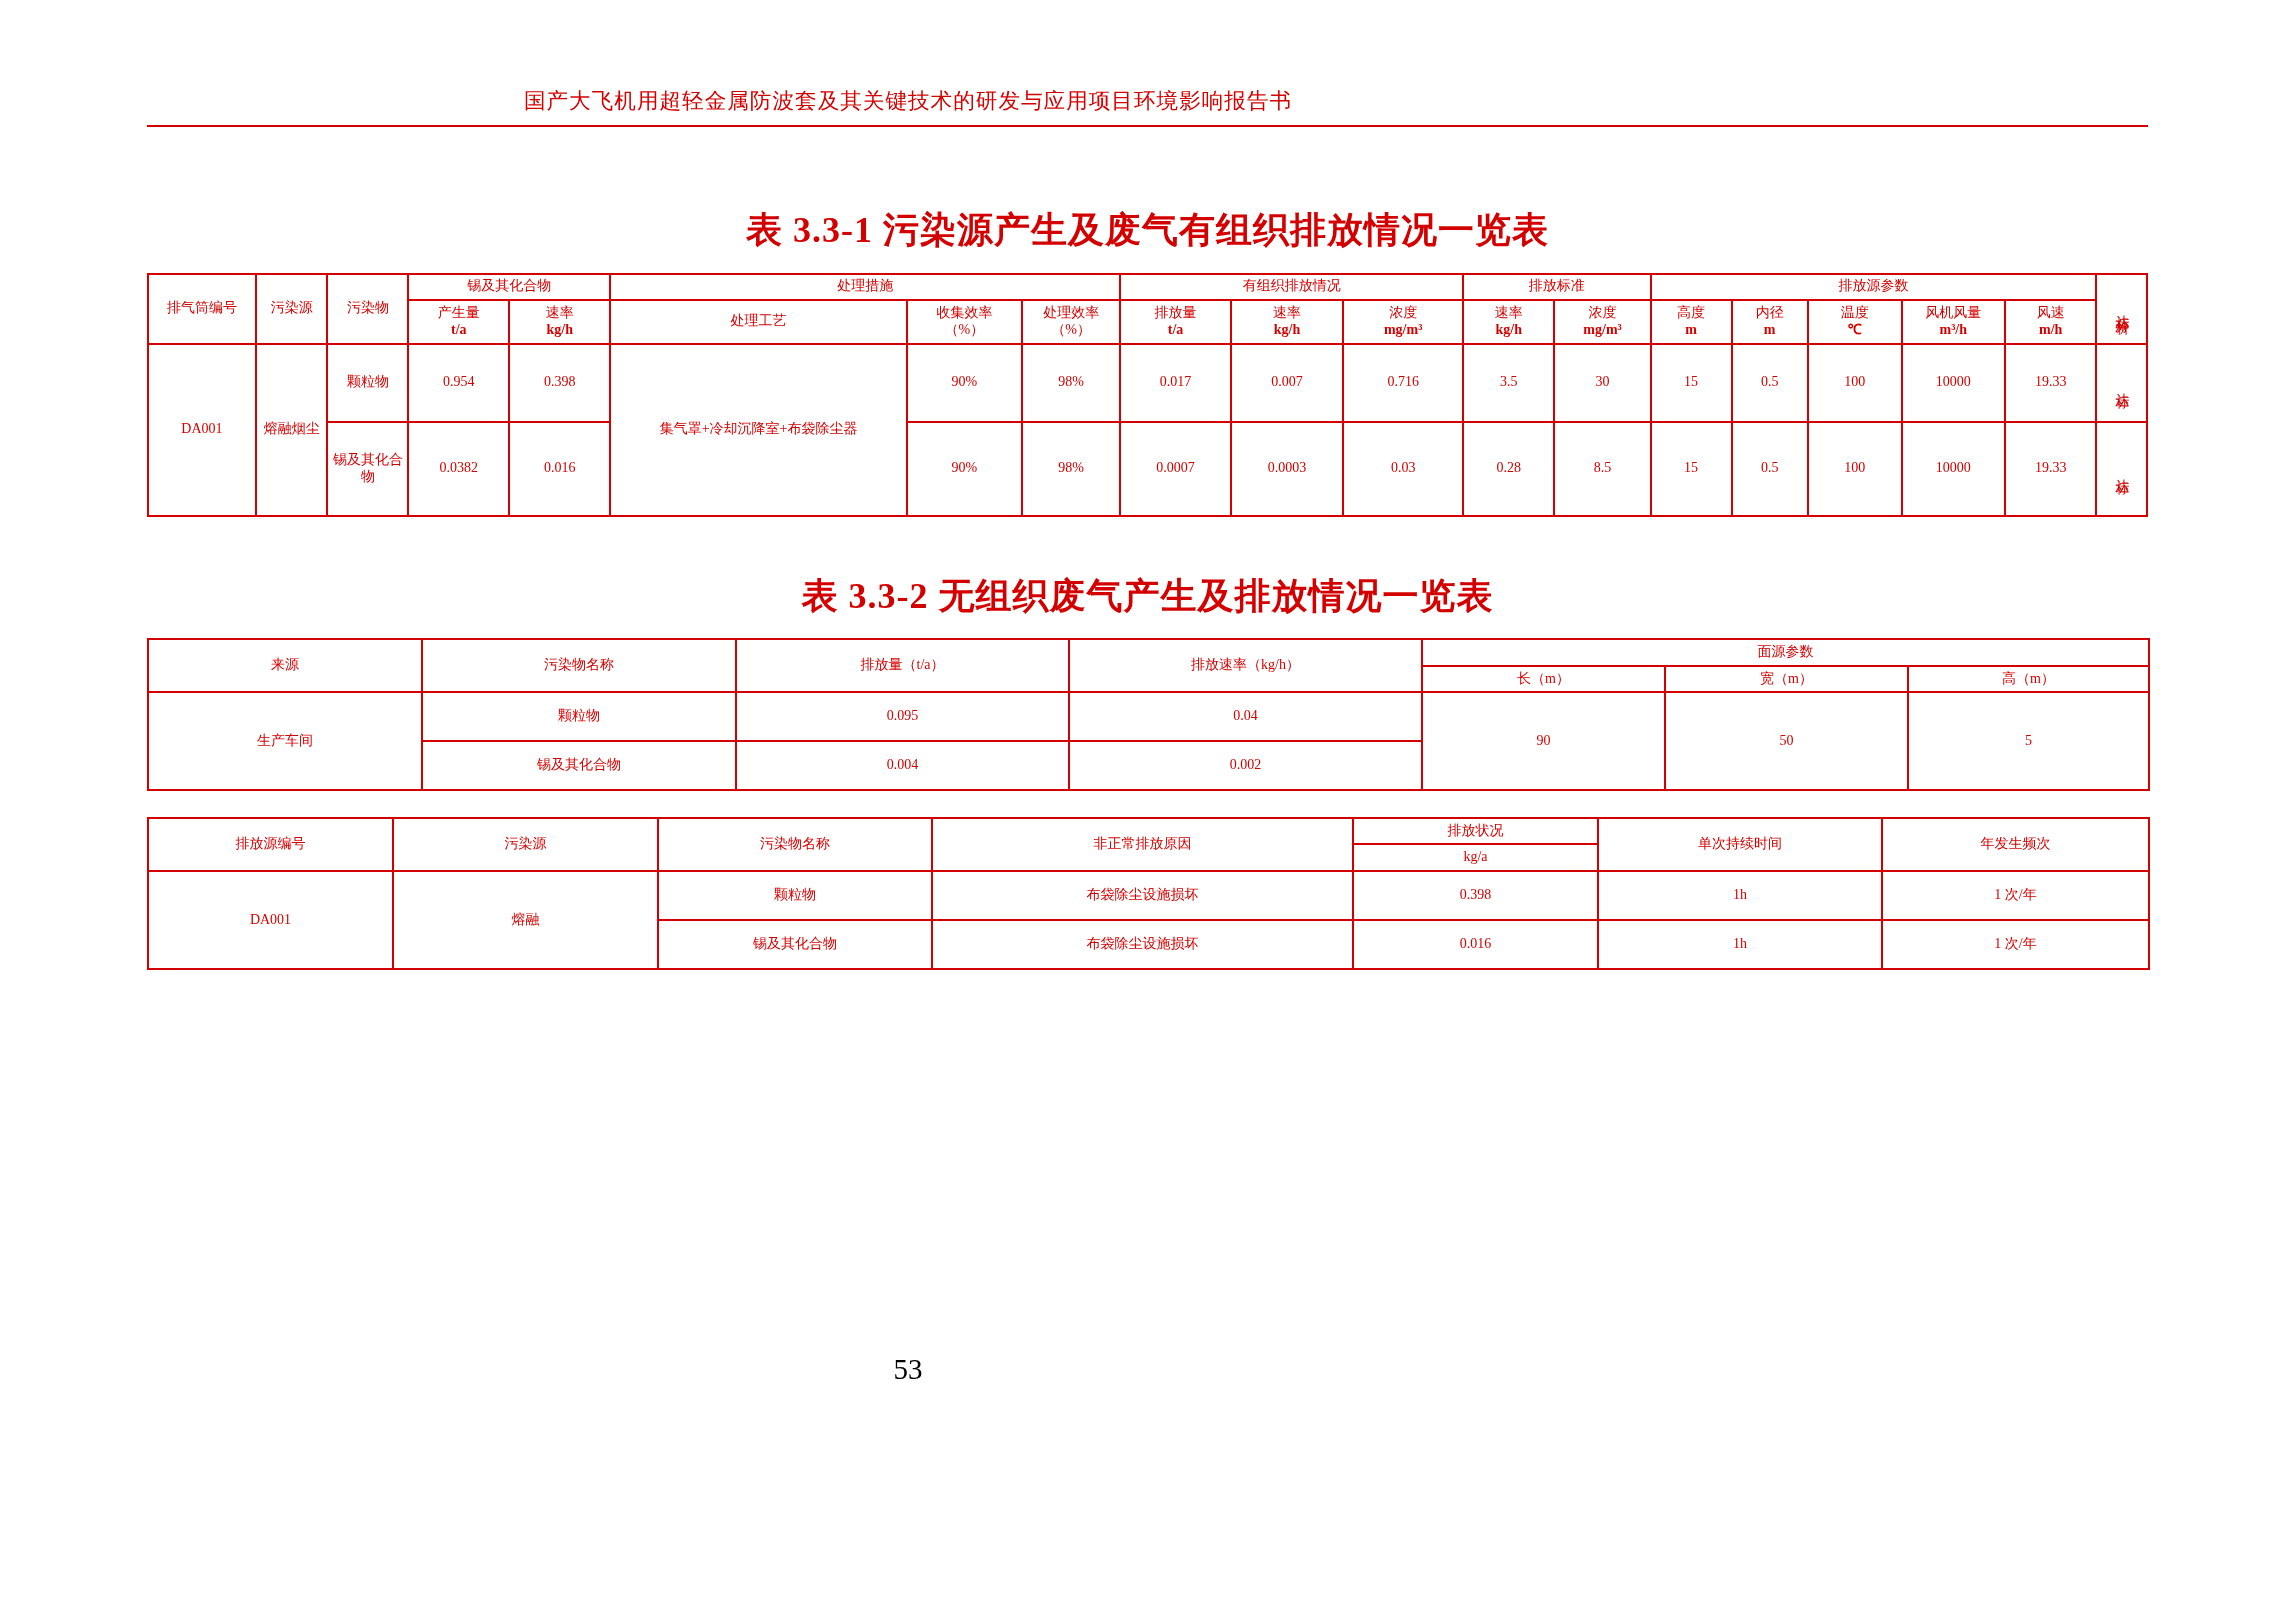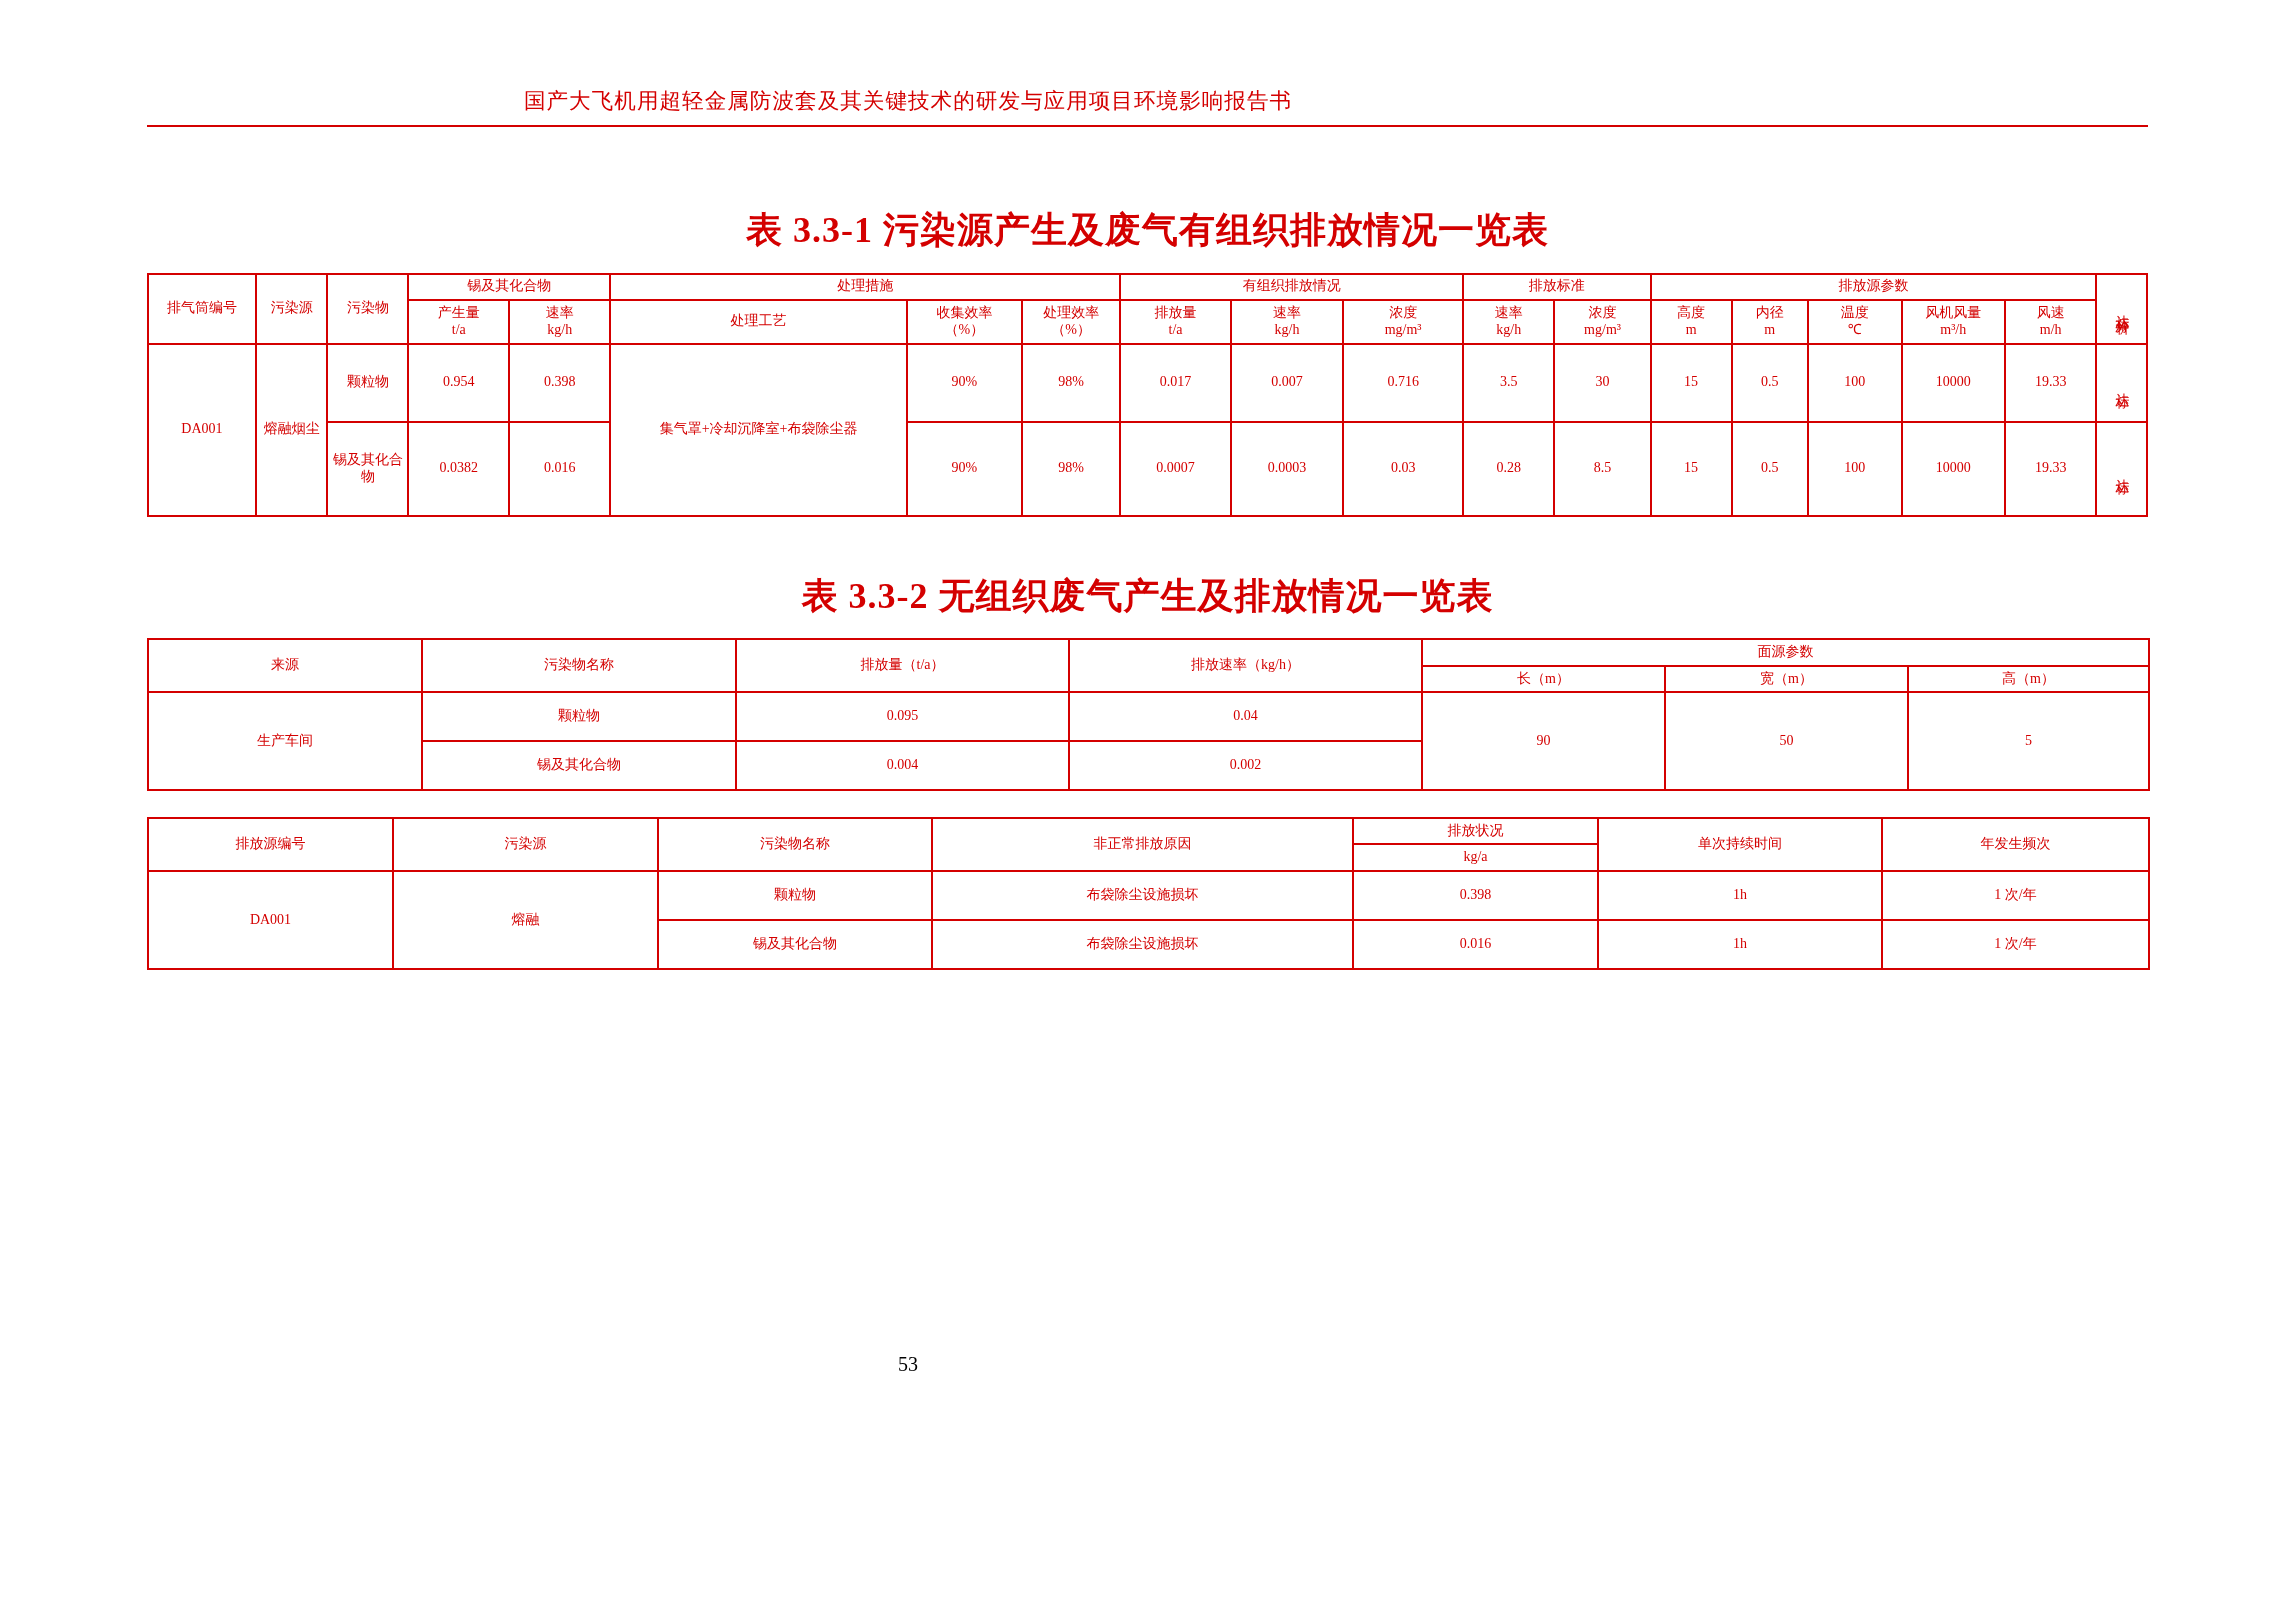--- a/index.html
+++ b/index.html
@@ -71,30 +71,30 @@
     font-weight: normal;
   }
   .hdr-bold { font-weight: bold; }
   .vtext {
     writing-mode: vertical-rl;
     text-orientation: upright;
     letter-spacing: 2px;
     display: inline-block;
   }
   .t1 { font-size: 19.6px; }
-  .t1 .unit { font-weight: normal; }
+  .t1 .unit { font-weight: bold; }
   .spacer-56 { height: 55px; }
   .spacer-26 { height: 25.5px; }
   .page-number {
     position: absolute;
     top: 1353px;
     left: 0;
     width: 100%;
     text-align: center;
-    font-size: 20px;
+    font-size: 29px;
     color: #000000;
   }
   .tbl2 { font-size: 22.5px; }
   .tbl3 { font-size: 22.5px; }
 </style>
 </head>
 <body>
 
 <div class="page">
 

